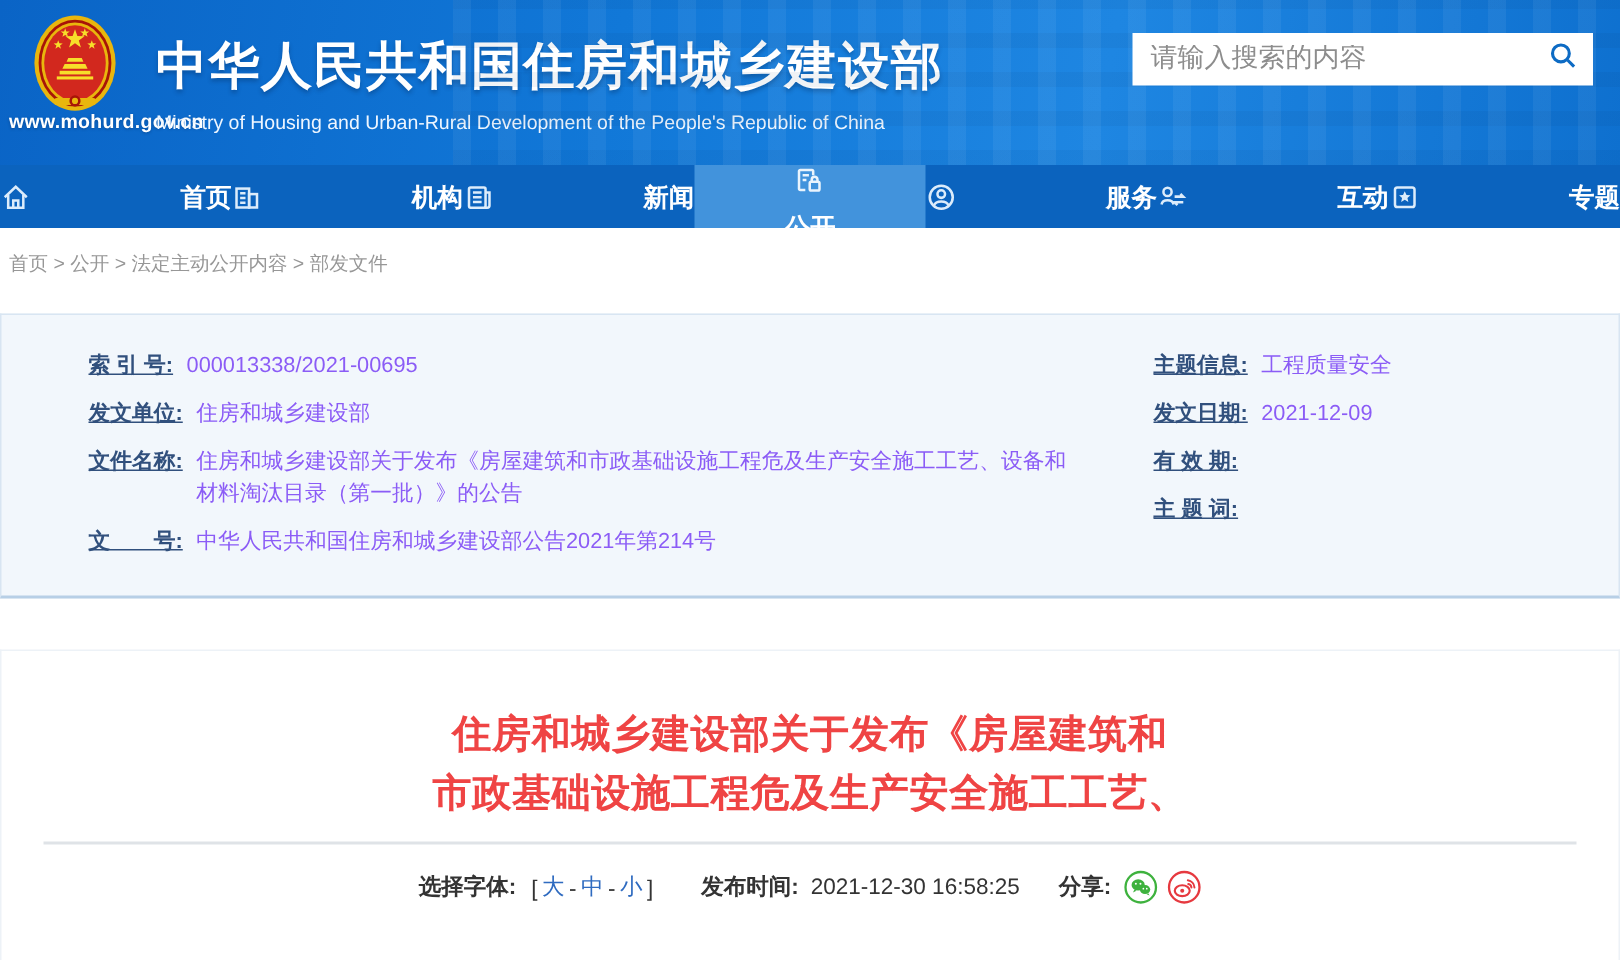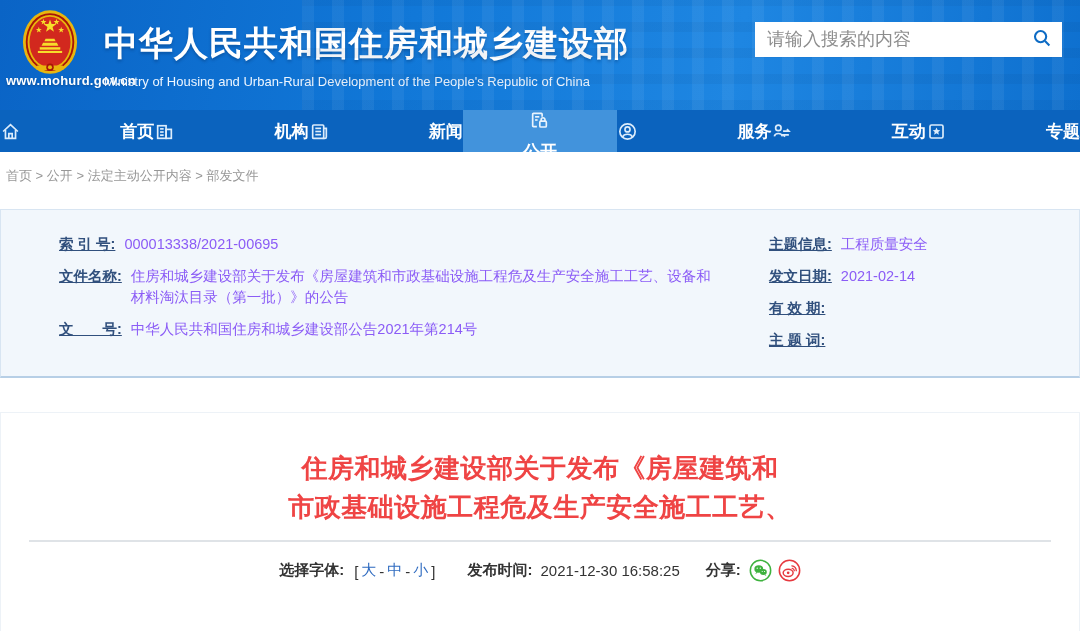--- a/index.html
+++ b/index.html
@@ -185,36 +185,40 @@
 
 <div class="breadcrumb">首页 &gt; 公开 &gt; 法定主动公开内容 &gt; 部发文件</div>
 
 <div class="doc-info">
   <div class="doc-left">
     <div class="doc-row">
       <span class="doc-label">索 引 号:</span>
       <span class="doc-value">000013338/2021-00695</span>
     </div>
     <div class="doc-row">
+      <span class="doc-label">发文单位:</span>
+      <span class="doc-value">住房和城乡建设部</span>
+    </div>
+    <div class="doc-row">
       <span class="doc-label">文件名称:</span>
       <span class="doc-value">住房和城乡建设部关于发布《房屋建筑和市政基础设施工程危及生产安全施工工艺、设备和材料淘汰目录（第一批）》的公告</span>
     </div>
     <div class="doc-row">
       <span class="doc-label">文　　号:</span>
       <span class="doc-value">中华人民共和国住房和城乡建设部公告2021年第214号</span>
     </div>
   </div>
   <div class="doc-right">
     <div class="doc-row">
       <span class="doc-label">主题信息:</span>
       <span class="doc-value">工程质量安全</span>
     </div>
     <div class="doc-row">
       <span class="doc-label">发文日期:</span>
-      <span class="doc-value">2021-02-14</span>
+      <span class="doc-value">2021-12-09</span>
     </div>
     <div class="doc-row">
       <span class="doc-label">有 效 期:</span>
       <span class="doc-value"></span>
     </div>
     <div class="doc-row">
       <span class="doc-label">主 题 词:</span>
       <span class="doc-value"></span>
     </div>
   </div>

